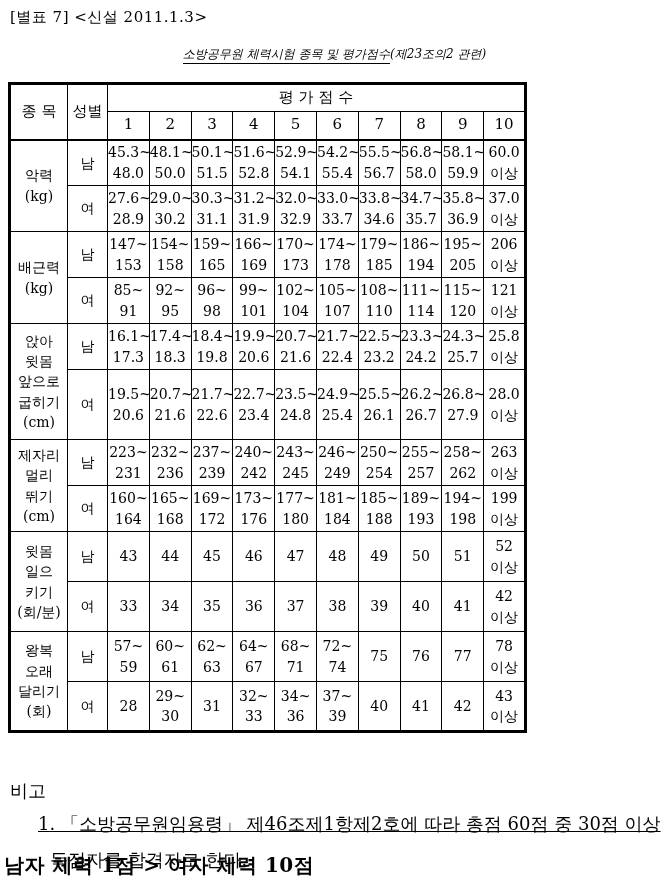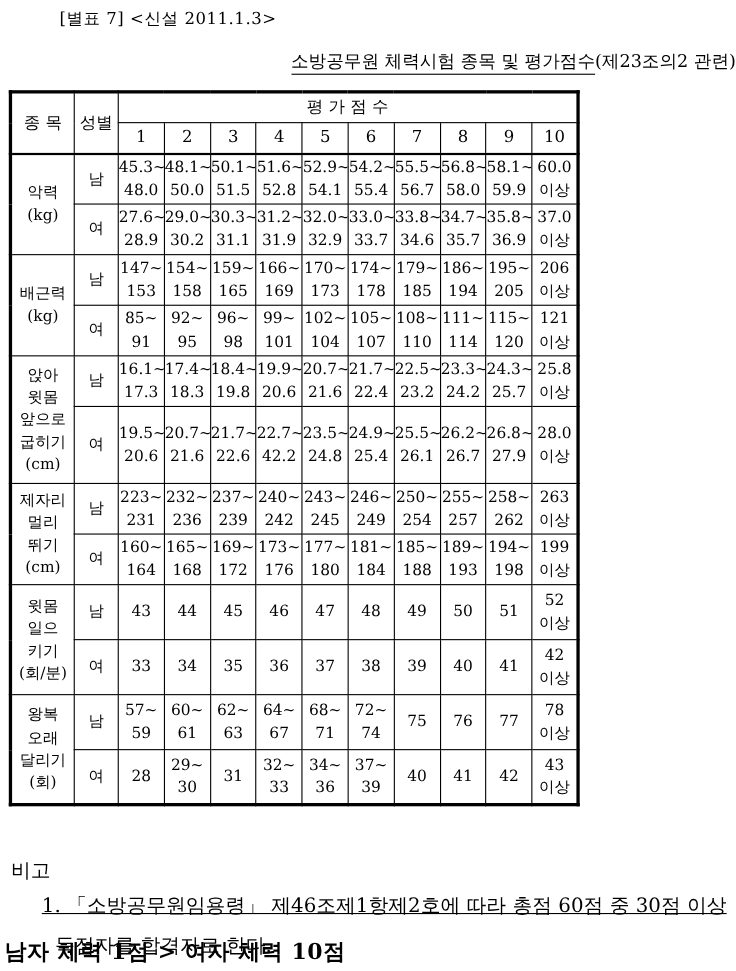--- a/index.html
+++ b/index.html
@@ -16,30 +16,30 @@
     background: #ffffff;
     overflow: hidden;
   }
   .annotation {
     position: absolute;
     left: 10px;
     top: 8px;
     font-size: 15px;
     letter-spacing: 0.5px;
     white-space: nowrap;
-    margin-left: 44px;
   }
   .title-row {
     position: absolute;
     top: 46px;
     left: 0;
     width: 100%;
-    text-align: right;
-    font-size: 16px;
+    text-align: center;
+    font-size: 12px;
     white-space: nowrap;
+    font-style: italic;
   }
   .title-underline {
     border-bottom: 1px solid #000;
     padding-bottom: 2px;
   }
   table.score-table {
     position: absolute;
     left: 8px;
     top: 82px;
     width: 519px;
@@ -265,21 +265,21 @@
       </tr>
       <tr class="rh-b">
         <td>여</td>
         <td>19.5~
 20.6</td>
         <td>20.7~
 21.6</td>
         <td>21.7~
 22.6</td>
         <td>22.7~
-42.2</td>
+23.4</td>
         <td>23.5~
 24.8</td>
         <td>24.9~
 25.4</td>
         <td>25.5~
 26.1</td>
         <td>26.2~
 26.7</td>
         <td>26.8~
 27.9</td>

